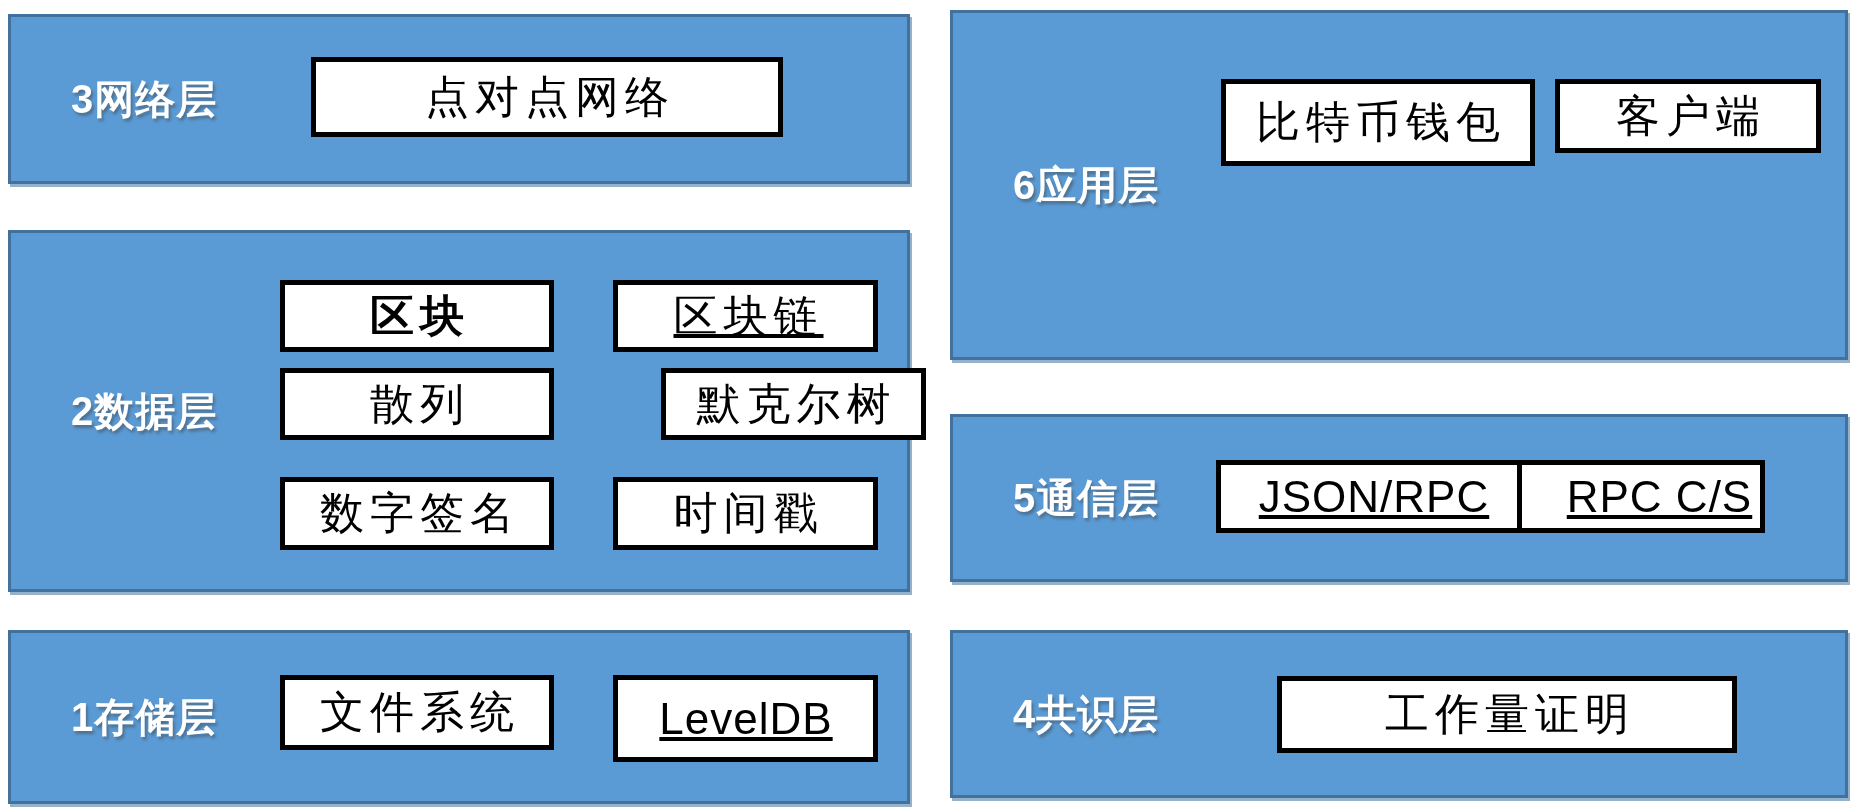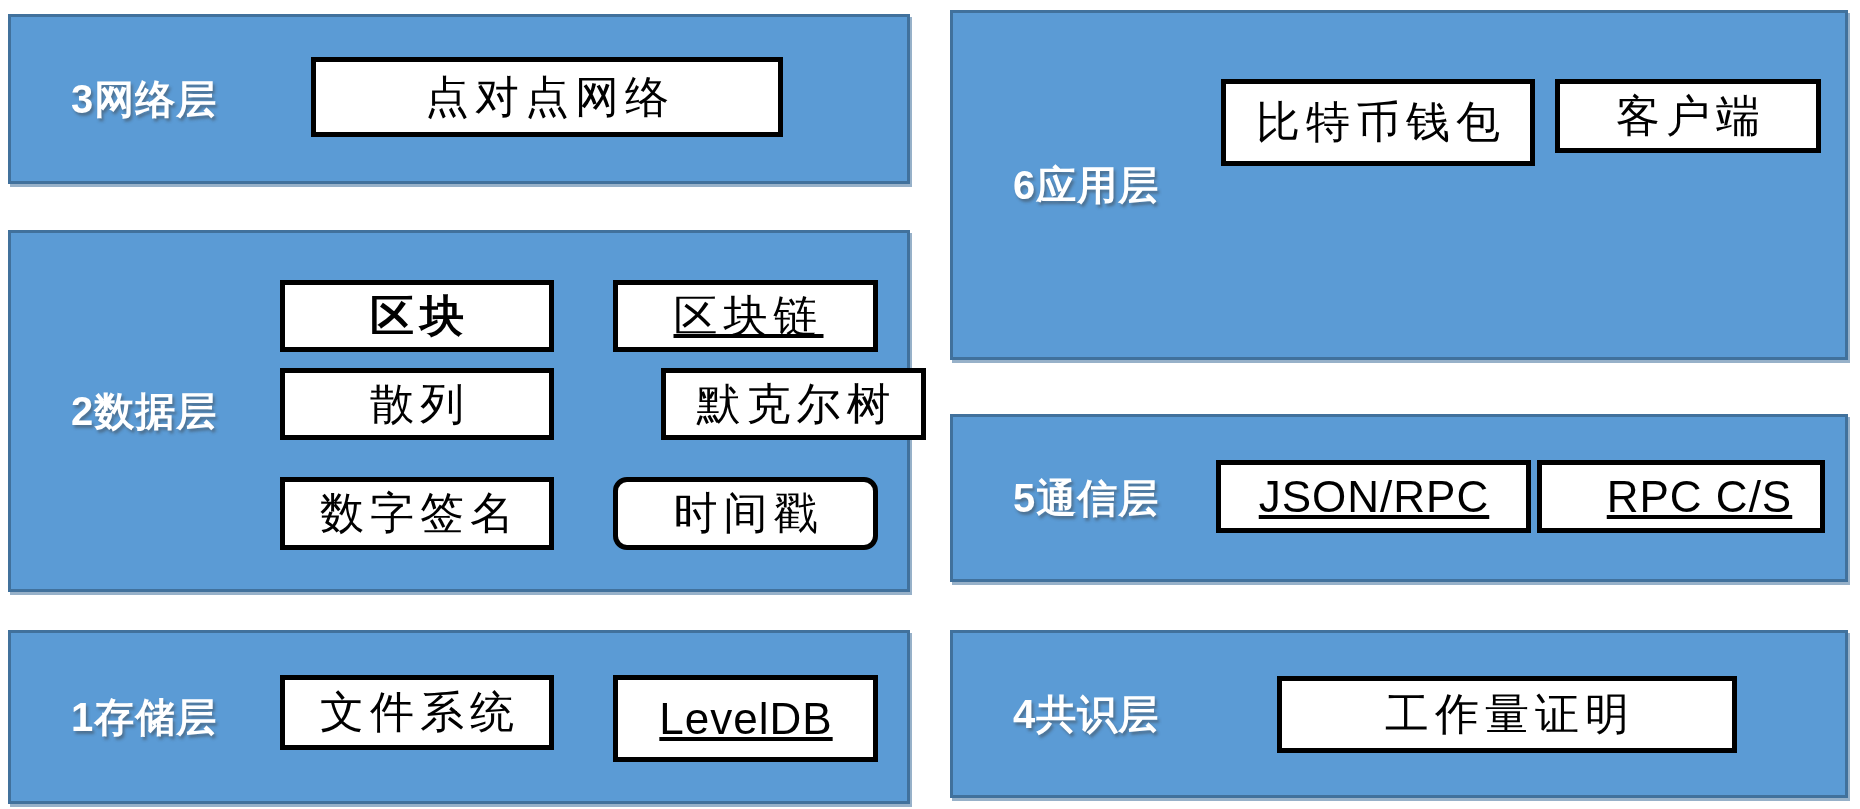--- a/index.html
+++ b/index.html
@@ -72,39 +72,39 @@
     <div class="wbox" style="left:300px; top:40px; width:472px; height:80px;">点对点网络</div>
   </div>
 
   <div class="panel" style="left:8px; top:230px; width:902px; height:362px;">
     <span class="panel-label">2数据层</span>
     <div class="wbox" style="left:269px; top:47px; width:274px; height:72px;font-weight:bold;">区块</div>
     <div class="wbox" style="left:602px; top:47px; width:265px; height:72px;text-decoration:underline;">区块链</div>
     <div class="wbox" style="left:269px; top:135px; width:274px; height:72px;">散列</div>
     <div class="wbox" style="left:602px; top:135px; width:265px; height:72px;margin-left:48px;">默克尔树</div>
     <div class="wbox" style="left:269px; top:244px; width:274px; height:73px;">数字签名</div>
-    <div class="wbox" style="left:602px; top:244px; width:265px; height:73px;border-radius:14px;">时间戳</div>
+    <div class="wbox" style="left:602px; top:244px; width:265px; height:73px;">时间戳</div>
   </div>
 
   <div class="panel" style="left:8px; top:630px; width:902px; height:174px;">
     <span class="panel-label">1存储层</span>
     <div class="wbox" style="left:269px; top:42px; width:274px; height:75px;">文件系统</div>
     <div class="wbox latin" style="left:602px; top:42px; width:265px; height:87px;">LevelDB</div>
   </div>
 
   <div class="panel" style="left:950px; top:10px; width:898px; height:350px;">
     <span class="panel-label">6应用层</span>
     <div class="wbox" style="left:268px; top:66px; width:314px; height:87px;">比特币钱包</div>
     <div class="wbox" style="left:602px; top:66px; width:266px; height:74px;">客户端</div>
   </div>
 
   <div class="panel" style="left:950px; top:414px; width:898px; height:168px;">
     <span class="panel-label">5通信层</span>
     <div class="wbox latin" style="left:263px; top:43px; width:315px; height:73px;">JSON/RPC</div>
-    <div class="wbox latin" style="left:584px; top:43px; width:288px; height:73px;padding-left:36px;">RPC C/S</div>
+    <div class="wbox latin" style="left:564px; top:43px; width:248px; height:73px;padding-left:36px;">RPC C/S</div>
   </div>
 
   <div class="panel" style="left:950px; top:630px; width:898px; height:168px;">
     <span class="panel-label">4共识层</span>
     <div class="wbox" style="left:324px; top:43px; width:460px; height:77px;">工作量证明</div>
   </div>
 
 </div>
 
 </body></html>

